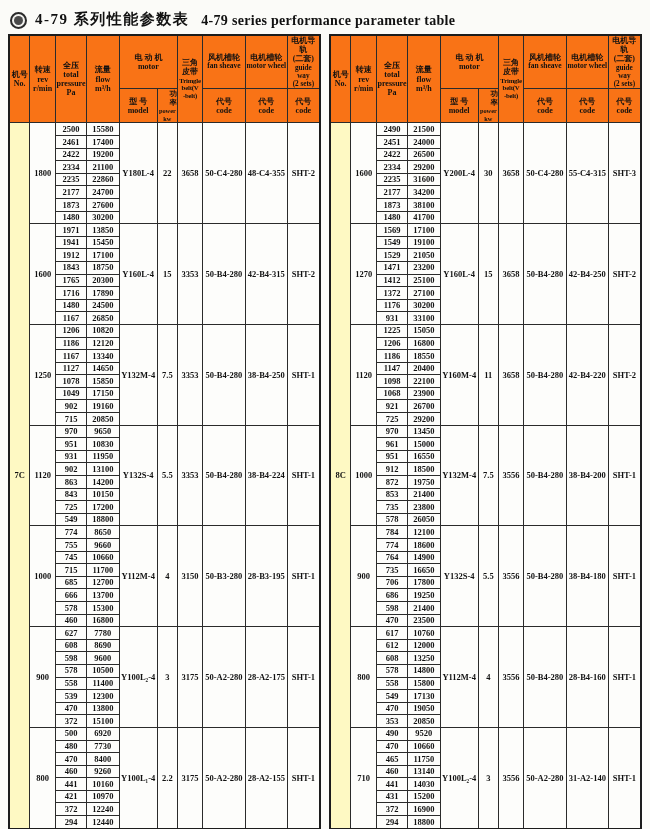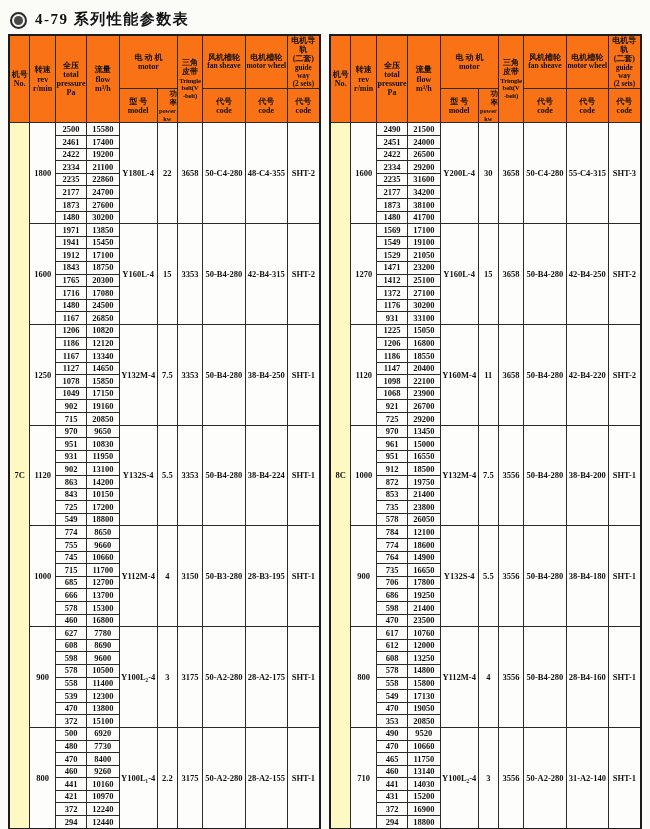--- a/index.html
+++ b/index.html
@@ -25,20 +25,21 @@
   .h-guide .ln:nth-child(n+3){font-size:7.2px;}
   .h-fan-sheave .ln:nth-child(2),.h-motor-wheel .ln:nth-child(2){font-size:7.5px;}
 </style>
 </head>
 <body>
 
 <div class="page">
   <div class="title">
     <span class="bullet"></span>
     <span class="title-cn">4-79 系列性能参数表</span>
+    <span class="title-en">4-79 series performance parameter table</span>
   </div>
   <div class="tables-row">
     <div id="table-left">
         <table>
           <colgroup>
             <col style="width: 21px;">
             <col style="width: 26px;">
             <col style="width: 31px;">
             <col style="width: 33px;">
             <col style="width: 38px;">
@@ -184,21 +185,21 @@
             <tr>
               <td>1843</td>
               <td>18750</td>
             </tr>
             <tr>
               <td>1765</td>
               <td>20300</td>
             </tr>
             <tr>
               <td>1716</td>
-              <td>17080</td>
+              <td>17890</td>
             </tr>
             <tr>
               <td>1480</td>
               <td>24500</td>
             </tr>
             <tr>
               <td>1167</td>
               <td>26850</td>
             </tr>
             <tr>

